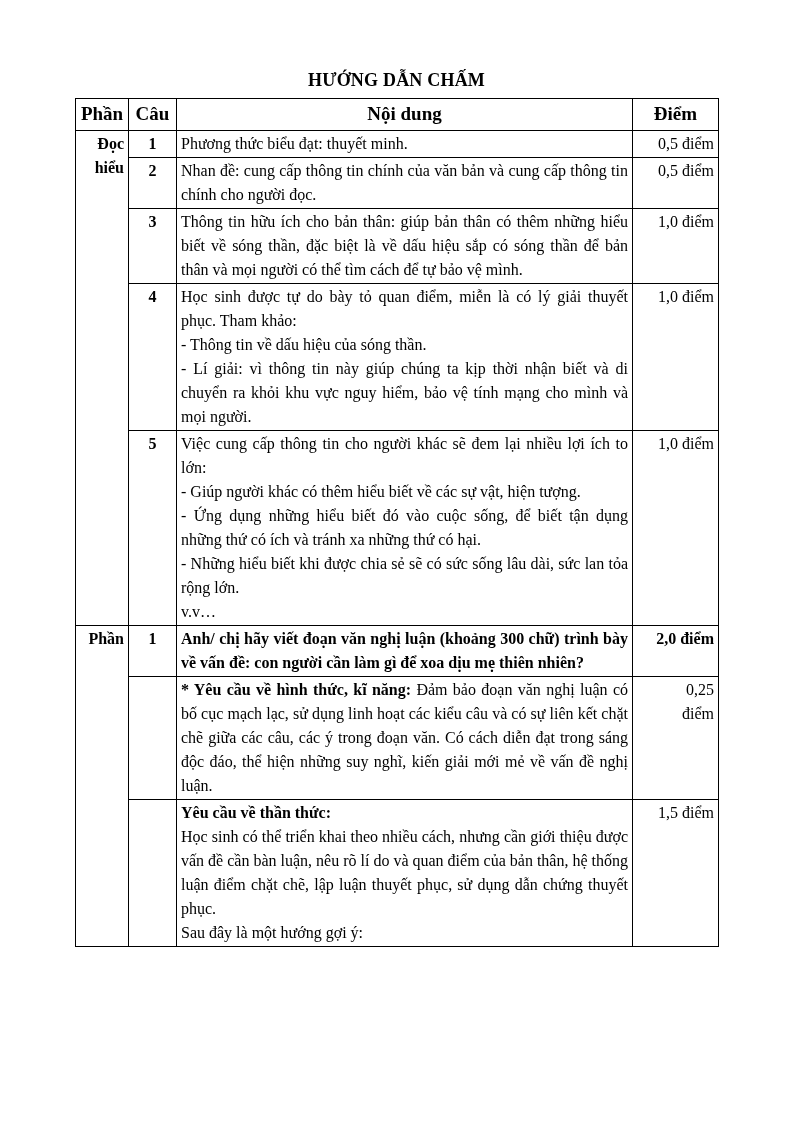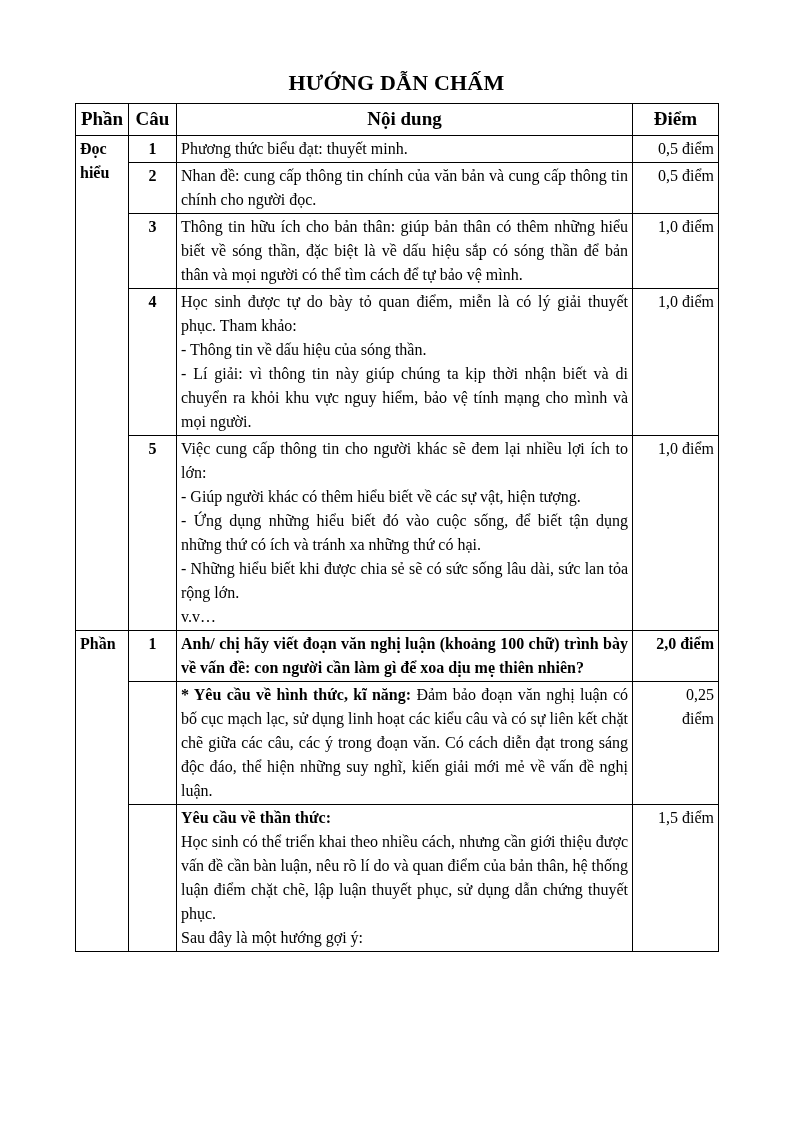--- a/index.html
+++ b/index.html
@@ -12,21 +12,21 @@
     color: #000;
   }
   .page {
     width: 794px;
     height: 1122px;
     background: #fff;
     padding: 70px 76px 0 75px;
     overflow: hidden;
   }
   .doc-title {
-    font-size: 22px;
+    font-size: 18px;
     font-weight: bold;
     text-align: center;
     margin: 0 0 7px 0;
     letter-spacing: 0.2px;
   }
   table.rubric {
     border-collapse: collapse;
     width: 643px;
     table-layout: fixed;
     font-size: 16px;
@@ -38,21 +38,21 @@
     vertical-align: top;
   }
   th {
     text-align: center;
     font-size: 19px;
     font-weight: bold;
     padding: 1px 2px;
   }
   td.phan {
     font-weight: bold;
-    text-align: left;
+    text-align: right;
     padding: 1px 3px;
   }
   td.cau {
     font-weight: bold;
     text-align: center;
   }
   td.content {
     text-align: justify;
     padding: 1px 6px 2px 7px;
     margin-left: 36px;
@@ -122,21 +122,21 @@
 - Giúp người khác có thêm hiểu biết về các sự vật, hiện tượng.
 - Ứng dụng những hiểu biết đó vào cuộc sống, để biết tận dụng những thứ có ích và tránh xa những thứ có hại.
 - Những hiểu biết khi được chia sẻ sẽ có sức sống lâu dài, sức lan tỏa rộng lớn.
 v.v…</span></td>
       <td class="diem">1,0 điểm</td>
     </tr>
 
     <tr class="bold-row">
       <td class="phan" rowspan="3">Phần</td>
       <td class="cau">1</td>
-      <td class="content"><span>Anh/ chị hãy viết đoạn văn nghị luận (khoảng 100 chữ) trình bày về vấn đề: con người cần làm gì để xoa dịu mẹ thiên nhiên?</span></td>
+      <td class="content"><span>Anh/ chị hãy viết đoạn văn nghị luận (khoảng 300 chữ) trình bày về vấn đề: con người cần làm gì để xoa dịu mẹ thiên nhiên?</span></td>
       <td class="diem">2,0 điểm</td>
     </tr>
 
     <tr>
       <td class="cau"></td>
       <td class="content"><span class="bold">* Yêu cầu về hình thức, kĩ năng:</span><span> Đảm bảo đoạn văn nghị luận có bố cục mạch lạc, sử dụng linh hoạt các kiểu câu và có sự liên kết chặt chẽ giữa các câu, các ý trong đoạn văn. Có cách diễn đạt trong sáng độc đáo, thể hiện những suy nghĩ, kiến giải mới mẻ về vấn đề nghị luận.</span></td>
       <td class="diem">0,25
 điểm</td>
     </tr>
 

